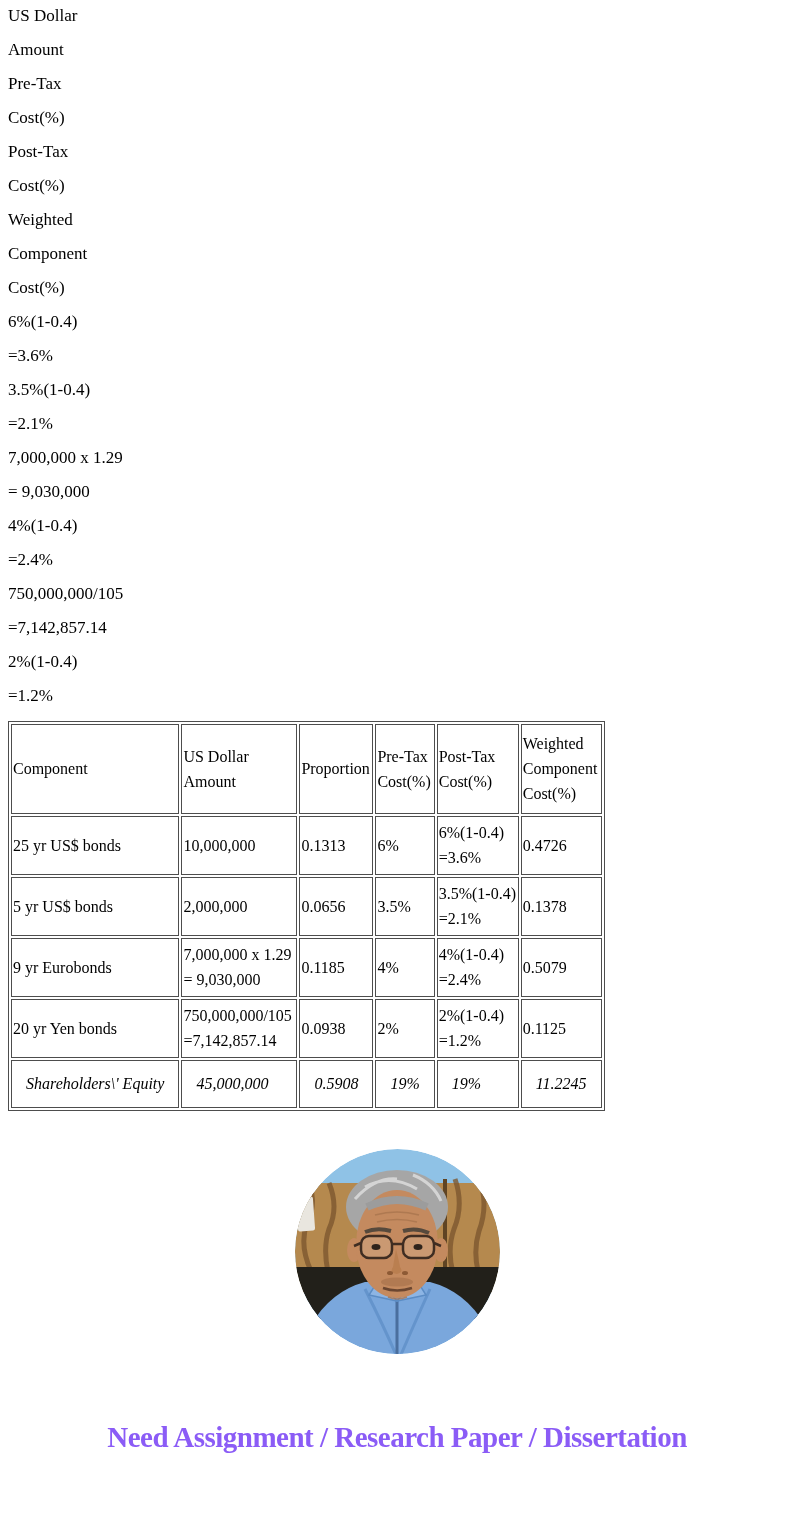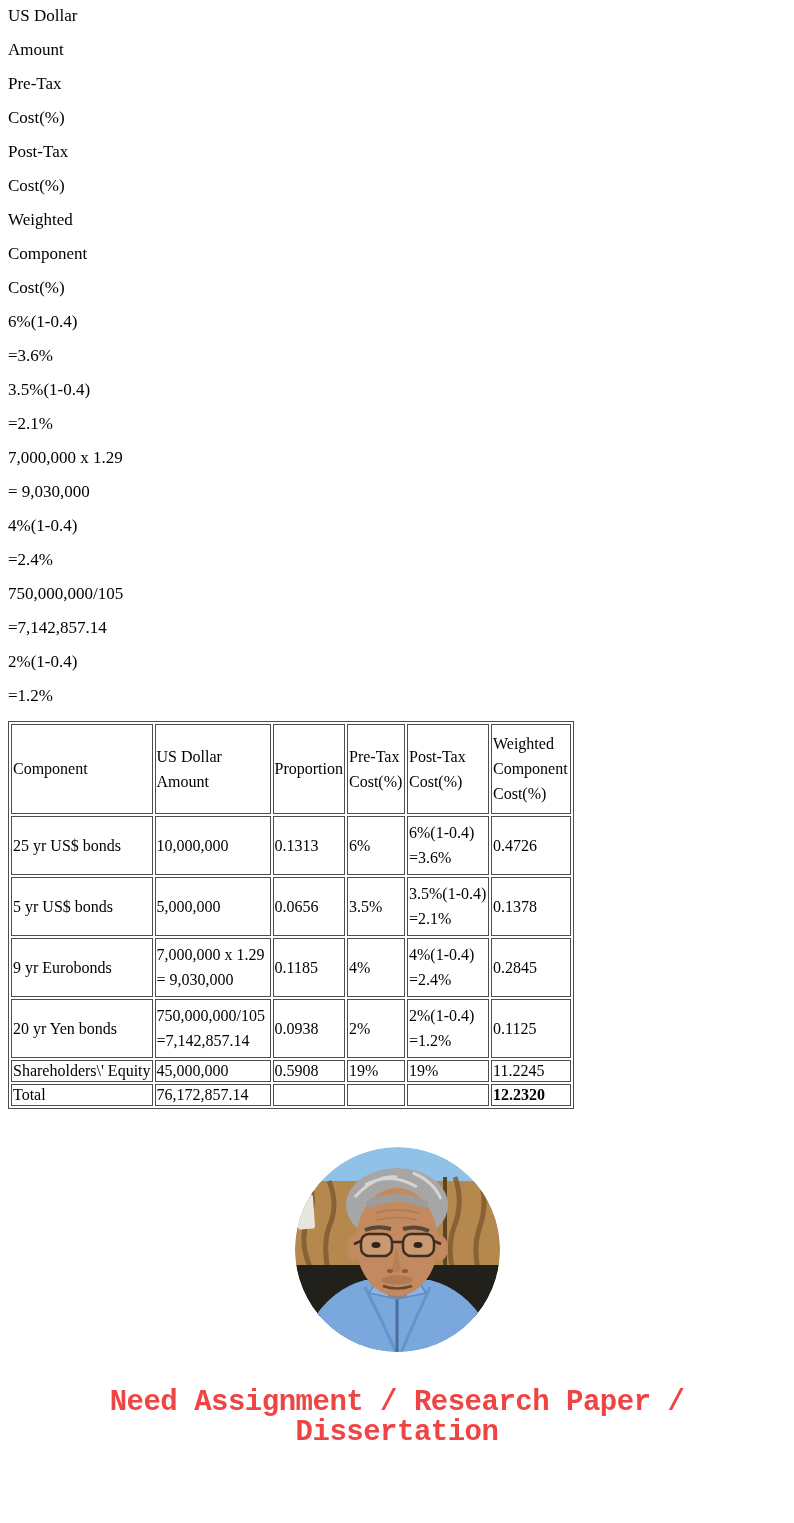--- a/index.html
+++ b/index.html
@@ -37,46 +37,46 @@
     overflow: visible;
   }
   table.wacc .ln {
     margin: 7px 0;
     line-height: 18px;
     white-space: nowrap;
   }
   tr.hdr   { height: 90px; }
   tr.norm  { height: 54px; border-radius: 25px; }
   tr.compact { height: 21px; }
-  tr.compact td { padding: 1px; }
+  tr.compact td { padding: 14px; font-style: italic; }
   .cell-text { line-height: 18px; white-space: nowrap; }
   .bold-cell, .bold-cell .cell-text { font-weight: bold; }
 
   
   .photo-row {
     margin-top: 38px;
     display: flex;
     justify-content: center;
   }
   .portrait {
     width: 205px; height: 205px;
     border-radius: 50%;
     overflow: hidden;
     flex: 0 0 auto;
   }
 
   
   .banner {
-    margin-top: 36px;
+    margin-top: 68px;
     text-align: center;
-    font-family: Liberation Mono, monospace;
+    font-family: Liberation Serif, serif;
     font-weight: 700;
     font-size: 29px;
     line-height: 30px;
-    color: #ef4444;
+    color: #8b5cf6;
     letter-spacing: -0.5px;
   }
 </style>
 </head>
 <body>
 
 <div class="page">
 
   <div id="doc">
       <p class="doc-line">US Dollar</p>
@@ -158,21 +158,21 @@
           </td>
           <td>
             <p class="ln">0.4726</p>
           </td>
         </tr>
         <tr class="norm">
           <td>
             <p class="ln">5 yr US$ bonds</p>
           </td>
           <td>
-            <p class="ln">5,000,000</p>
+            <p class="ln">2,000,000</p>
           </td>
           <td>
             <p class="ln">0.0656</p>
           </td>
           <td>
             <p class="ln">3.5%</p>
           </td>
           <td>
             <p class="ln">3.5%(1-0.4)</p>
             <p class="ln">=2.1%</p>
@@ -193,21 +193,21 @@
             <p class="ln">0.1185</p>
           </td>
           <td>
             <p class="ln">4%</p>
           </td>
           <td>
             <p class="ln">4%(1-0.4)</p>
             <p class="ln">=2.4%</p>
           </td>
           <td>
-            <p class="ln">0.2845</p>
+            <p class="ln">0.5079</p>
           </td>
         </tr>
         <tr class="norm">
           <td>
             <p class="ln">20 yr Yen bonds</p>
           </td>
           <td>
             <p class="ln">750,000,000/105</p>
             <p class="ln">=7,142,857.14</p>
           </td>
@@ -225,28 +225,20 @@
             <p class="ln">0.1125</p>
           </td>
         </tr>
         <tr class="compact">
           <td><span class="cell-text">Shareholders\' Equity</span></td>
           <td><span class="cell-text">45,000,000</span></td>
           <td><span class="cell-text">0.5908</span></td>
           <td><span class="cell-text">19%</span></td>
           <td><span class="cell-text">19%</span></td>
           <td><span class="cell-text">11.2245</span></td>
-        </tr>
-        <tr class="compact">
-          <td><span class="cell-text">Total</span></td>
-          <td><span class="cell-text">76,172,857.14</span></td>
-          <td><span class="cell-text"></span></td>
-          <td><span class="cell-text"></span></td>
-          <td><span class="cell-text"></span></td>
-          <td class="bold-cell"><span class="cell-text">12.2320</span></td>
         </tr>
       </tbody>
   </table>
 
   <div class="photo-row">
     <div class="portrait">
       <svg width="205" height="205" viewBox="0 0 205 205">
         <defs>
           <clipPath id="pc">
               <circle cx="102.5" cy="102.5" r="102.5"></circle>

